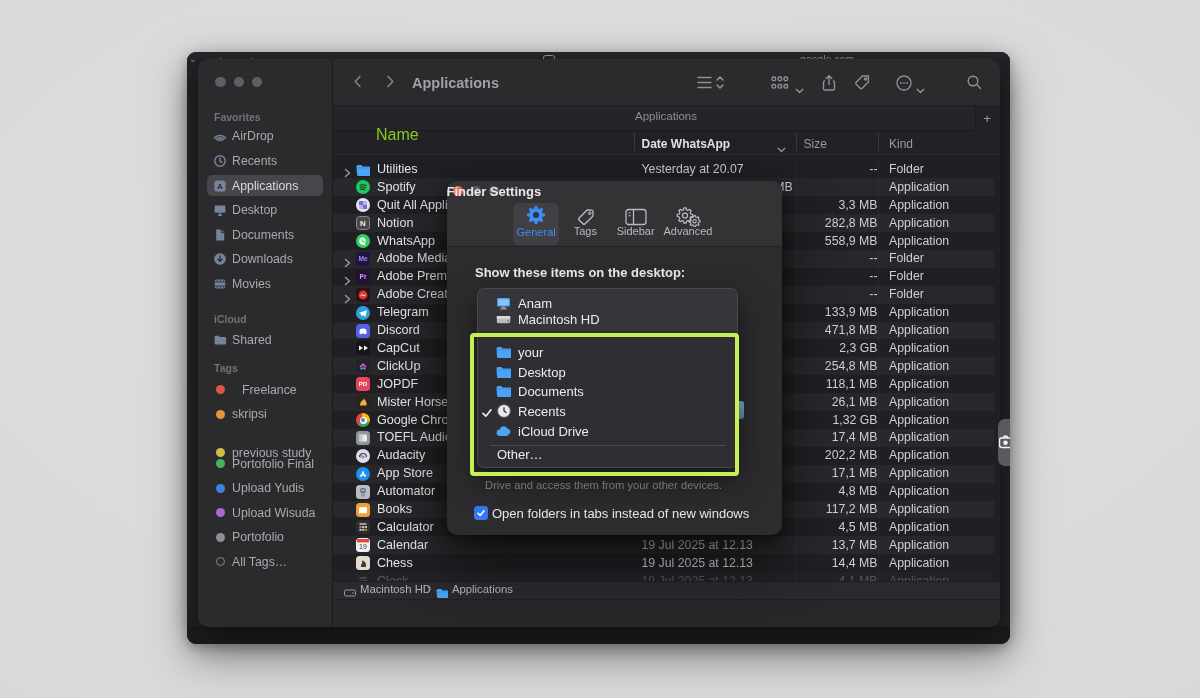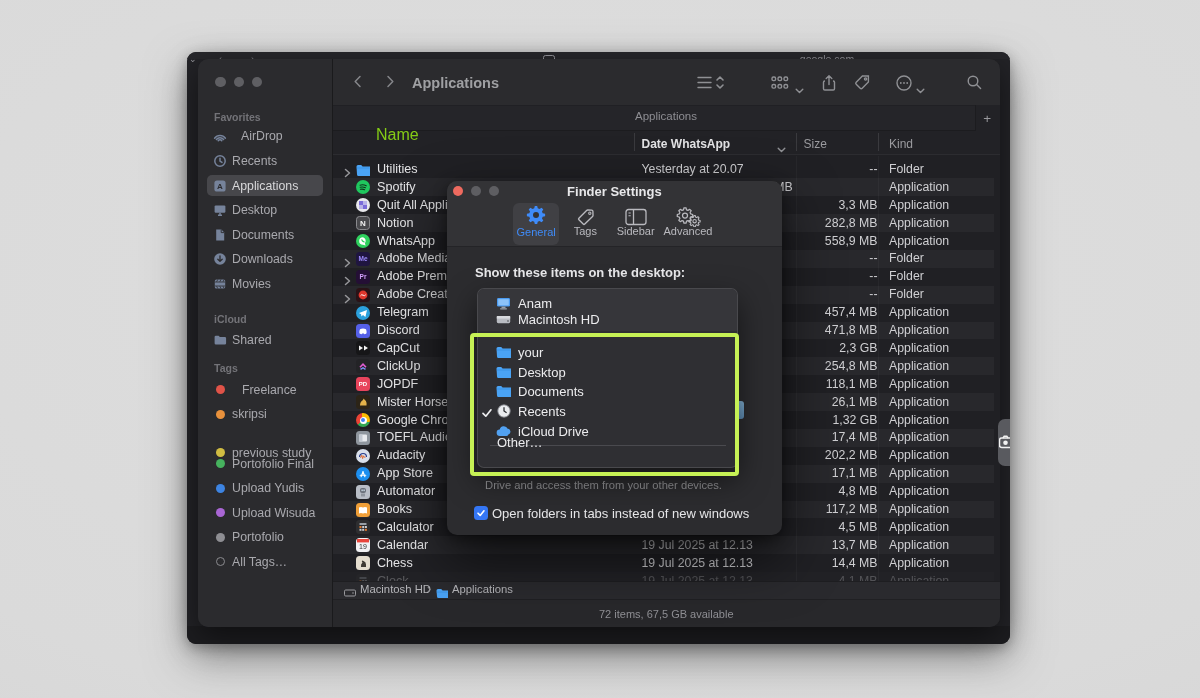--- a/index.html
+++ b/index.html
@@ -17,21 +17,21 @@
 <div class="a" style="left:2px;top:1.5px;color:#9a9aa0;font-size:9px">⌄</div>
 <div class="a" style="left:32px;top:2px;color:#85858b;font-size:9px">‹</div>
 <div class="a" style="left:64px;top:2px;color:#85858b;font-size:9px">›</div>
 </div>
 <div class="a" id="fwin" style="left:198.0px;top:58.5px;width:801.5px;height:568.5px;background:#202024;border-radius:10px;overflow:hidden;box-shadow:0 10px 30px rgba(0,0,0,.5)">
 <div class="a" style="left:0;top:0;width:134px;height:568.5px;background:#2b2b2e;border-right:1px solid #1a1a1c"></div>
 <div class="dot" style="left:17.3px;top:18.4px;width:10.4px;height:10.4px;background:#5f5f63"></div>
 <div class="dot" style="left:35.5px;top:18.4px;width:10.4px;height:10.4px;background:#5f5f63"></div>
 <div class="dot" style="left:53.7px;top:18.4px;width:10.4px;height:10.4px;background:#5f5f63"></div>
 <div class="a" style="left:16px;top:52.2px;font-size:10.5px;font-weight:bold;color:#737378;line-height:12px">Favorites</div>
-<div class="row" style="left:15px;top:68.8px;height:18px;width:115px;gap:14px">
+<div class="row" style="left:15px;top:68.8px;height:18px;width:115px;gap:5px">
         <span class="ic" style="width:14px;height:14px"><svg width="14" height="14" viewBox="0 0 14 14" style="">
             <path d="M5.2 11.74 A2.2 2.2 0 0 1 8.8 11.74 M3.4 10.5 A4.4 4.4 0 0 1 10.6 10.5 M1.6 9.2 A6.6 6.6 0 0 1 12.4 9.2" stroke="#76839b" fill="none" stroke-width="1.5" stroke-linecap="round"></path>
           </svg></span>
         <span style="font-size:12.3px;color:#a9a9ae;white-space:nowrap">AirDrop</span>
       </div>
 <div class="row" style="left:15px;top:93.4px;height:18px;width:115px;gap:5px">
         <span class="ic" style="width:14px;height:14px"><svg width="14" height="14" viewBox="0 0 14 14" style="">
             <circle cx="7" cy="7" r="5.2" stroke="#76839b" fill="none" stroke-width="1.5"></circle>
             <path d="M7 4.2 v2.8 l2 1.4" stroke="#76839b" fill="none" stroke-width="1.5" stroke-linecap="round"></path>
           </svg></span>
@@ -267,21 +267,21 @@
 <div class="a" style="left:542px;top:228.7px;width:137.5px;text-align:right;font-size:12.3px;color:#cfcfd2">--</div>
         <div class="a" style="left:691px;top:228.7px;font-size:12.3px;color:#cfcfd2">Folder</div>
       </div>
 <div class="a" style="">
         <div class="a" style="left:158px;top:247.1px"><span class="ic" style="width:14px;height:14px;border-radius:7px;background:#2ba0dc;"><span class="g">
               <svg width="14" height="14" viewBox="0 0 14 14" style="">
                 <path d="M3 7 l8-3 -1.6 7 -2.4-2 -1.6 1.4 -0.3-2.2 z" fill="#fff"></path>
               </svg>
             </span></span></div>
         <div class="a" style="left:179px;top:246.6px;font-size:12.6px;color:#e4e4e6;white-space:nowrap">Telegram</div>
-<div class="a" style="left:542px;top:246.6px;width:137.5px;text-align:right;font-size:12.3px;color:#cfcfd2">457,4 MB</div>
+<div class="a" style="left:542px;top:246.6px;width:137.5px;text-align:right;font-size:12.3px;color:#cfcfd2">133,9 MB</div>
         <div class="a" style="left:691px;top:246.6px;font-size:12.3px;color:#cfcfd2">Application</div>
       </div>
 <div class="a" style="left:135px;top:263.05px;width:661px;height:17.9px;background:#28282c;"></div>
 <div class="a" style="">
         <div class="a" style="left:158px;top:265px"><span class="ic" style="width:14px;height:14px;border-radius:3.5px;background:#5560e8;"><span class="g">
               <svg width="14" height="14" viewBox="0 0 14 14" style="">
                 <path d="M4 5.3 q3-1.6 6 0 q1 2.2 0.6 4 q-1.2 1-2.2 1 l-0.5-0.9 q-0.9 0.3-1.8 0 l-0.5 0.9 q-1 0-2.2-1 q-0.4-1.8 0.6-4z" fill="#fff"></path>
               </svg>
             </span></span></div>
         <div class="a" style="left:179px;top:264.5px;font-size:12.6px;color:#e4e4e6;white-space:nowrap">Discord</div>
@@ -459,35 +459,34 @@
           <rect x="0.5" y="2" width="11" height="6" rx="1.2" stroke="#9a9a9e" fill="none" stroke-width="1"></rect>
           <circle cx="9" cy="5" r="0.8" fill="#9a9a9e"></circle>
         </svg></div>
 <div class="a" style="left:162px;top:524.5px;font-size:11.3px;color:#b6b6ba">Macintosh HD</div>
 <div class="a" style="left:229px;top:523.8px;font-size:12px;color:#97979c">›</div>
 <div class="a" style="left:238px;top:525.5px"><svg width="12" height="10" viewBox="0 0 12 10" style="">
           <path d="M0.5 2.5 q0-1.5 1.5-1.5 h3.2 l1.4 1.4 h4.9 q1.5 0 1.5 1.5 v4.6 q0 1.5-1.5 1.5 h-9 q-1.5 0-1.5-1.5 z" fill="#4aa3f5"></path>
           <path d="M0.5 3.6 h11 v1 h-11 z" fill="#2f86d8" opacity="0.55"></path>
         </svg></div>
 <div class="a" style="left:254px;top:524.5px;font-size:11.3px;color:#b6b6ba">Applications</div>
-<div class="a" style="left:135px;top:549.5px;width:666.5px;text-align:center;font-size:11px;color:#8f8f94">72 items, 67,5 GB available</div>
 </div>
 <div class="a" style="left:998px;top:419px;width:12px;height:46.5px;background:#595a5f;border-radius:7px 0 0 7px;overflow:hidden">
       <div class="a" style="left:0.5px;top:16px"><svg width="13" height="14" viewBox="0 0 13 14" style="">
           <rect x="0.5" y="3" width="12" height="9.5" rx="2.2" stroke="#f2f2f2" fill="none" stroke-width="1.5"></rect>
           <path d="M4 3 l1.2-1.8 h2.6 l1.2 1.8" stroke="#f2f2f2" fill="none" stroke-width="1.5"></path>
           <circle cx="6.5" cy="7.7" r="2.3" fill="#f2f2f2"></circle>
         </svg></div>
     </div>
 <div class="a" id="dlg" style="left:446.5px;top:180.5px;width:335.8px;height:354.2px;background:#2c2c2f;border-radius:10px;box-shadow:0 22px 55px rgba(0,0,0,.65),0 4px 14px rgba(0,0,0,.4);overflow:hidden">
 <div class="a" style="left:0;top:0;width:100%;height:66.5px;background:#333336;border-bottom:1px solid #242427;box-sizing:border-box"></div>
 <div class="dot" style="left:6.4px;top:5.1px;width:10px;height:10px;background:#ee6a5f"></div>
 <div class="dot" style="left:24.4px;top:5.1px;width:10px;height:10px;background:#5e5e62"></div>
 <div class="dot" style="left:42.4px;top:5.1px;width:10px;height:10px;background:#5e5e62"></div>
-<div class="a" style="left:0;top:3.5px;width:100%;text-align:center;font-size:13px;font-weight:bold;color:#e8e8ea">Finder Settings</div>
+<div class="a" style="left:0;top:3.5px;width:100%;text-align:left;font-size:13px;font-weight:bold;color:#e8e8ea">Finder Settings</div>
 <div class="a" style="left:66.7px;top:22.8px;width:45.9px;height:41.5px;background:#404044;border-radius:6px"></div>
 <div class="a" style="left:79.1px;top:24.9px;width:20px;height:20px"><svg width="20" height="20" viewBox="0 0 20 20" style="">
           <path d="M16.67 8.23 L19.12 8.81 L19.12 11.19 L16.67 11.77 L15.97 13.46 L17.29 15.61 L15.61 17.29 L13.46 15.97 L11.77 16.67 L11.19 19.12 L8.81 19.12 L8.23 16.67 L6.54 15.97 L4.39 17.29 L2.71 15.61 L4.03 13.46 L3.33 11.77 L0.88 11.19 L0.88 8.81 L3.33 8.23 L4.03 6.54 L2.71 4.39 L4.39 2.71 L6.54 4.03 L8.23 3.33 L8.81 0.88 L11.19 0.88 L11.77 3.33 L13.46 4.03 L15.61 2.71 L17.29 4.39 L15.97 6.54 Z" fill="#3f8bf8" fill-rule="evenodd"></path>
           <circle cx="10" cy="10" r="3.0" fill="#333336"></circle>
         </svg></div>
 <div class="a" style="left:66.7px;top:45.8px;width:45.9px;text-align:center;font-size:11px;color:#3f8bf8">General</div>
 <div class="a" style="left:129.4px;top:26.3px;width:20px;height:20px"><svg width="20" height="20" viewBox="0 0 20 20" style="">
           <path d="M2.9 11.2 L10.6 3.5 q0.5-0.5 1.2-0.48 l3.9 0.12 q1.15 0.04 1.2 1.2 l0.12 3.9 q0.02 0.7-0.48 1.2 L8.8 17.1 q-0.8 0.8-1.6 0 L2.9 12.8 q-0.8-0.8 0-1.6 z" stroke="#b9b9be" fill="none" stroke-width="1.35" stroke-linejoin="round"></path>
           <circle cx="13.8" cy="6.2" r="1.15" stroke="#b9b9be" fill="none" stroke-width="1.05"></circle>
         </svg></div>
@@ -567,16 +566,16 @@
           </svg>
         </div>
 <div class="a" style="left:40px;top:114.5px;font-size:13px;color:#ececee;white-space:nowrap">Recents</div>
 <div class="a" style="left:17.5px;top:134.2px;width:16px;height:16px;display:flex;align-items:center;justify-content:center">
           <svg width="16" height="11" viewBox="0 0 16 11" style="">
             <path d="M4 10 a3.2 3.2 0 0 1-0.3-6.4 a4.2 4.2 0 0 1 8-0.8 a2.9 2.9 0 0 1 0.6 5.7 q-0.4 1.5-2 1.5z" fill="#51a1f2"></path>
           </svg>
         </div>
 <div class="a" style="left:40px;top:134.7px;font-size:13px;color:#ececee;white-space:nowrap">iCloud Drive</div>
 <div class="a" style="left:12px;top:156.4px;width:236px;height:1px;background:#4a4a4f"></div>
-<div class="a" style="left:19px;top:146px;font-size:13px;color:#ececee">Other…</div>
+<div class="a" style="left:19px;top:158px;font-size:13px;color:#ececee">Other…</div>
 </div>
 </div>
 <div class="a" style="left:470.2px;top:333px;width:268.8px;height:143px;border:4.6px solid #c6f155;border-radius:4px;box-sizing:border-box"></div>
 </div>
 </body></html>

